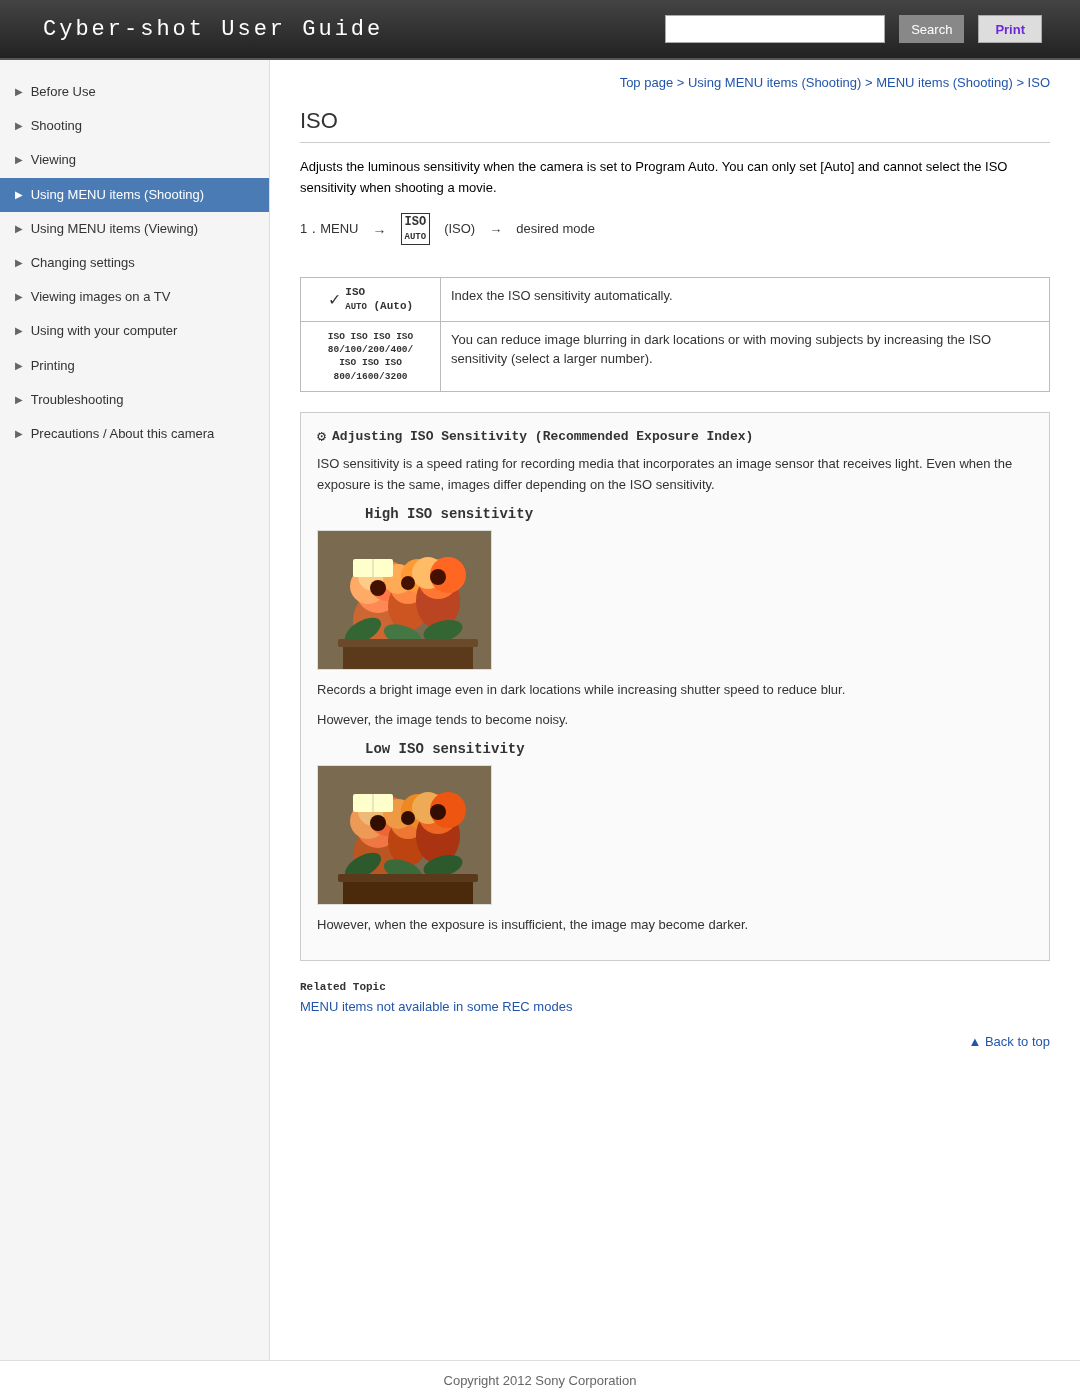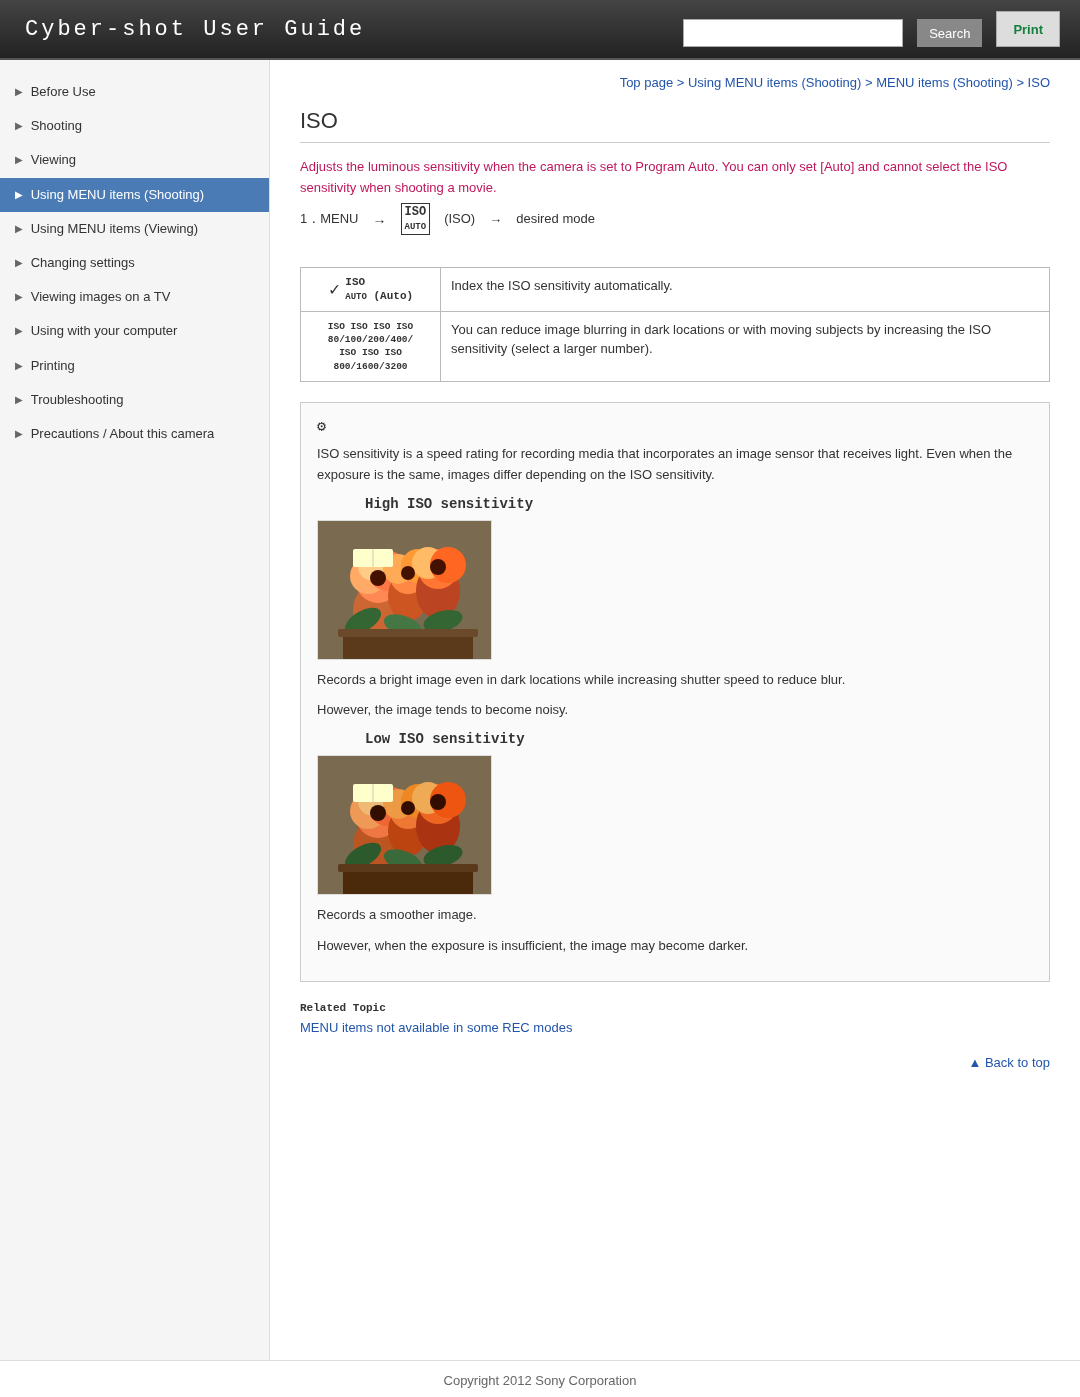--- a/index.html
+++ b/index.html
@@ -7,21 +7,21 @@
       font-family: Arial, sans-serif;
       font-size: 13px;
       background: #fff;
       color: #333;
       width: 1080px;
     }
 
     
     .header {
       background: linear-gradient(to bottom, #444, #222);
-      padding: 0;
+      padding: 18px;
       height: 60px;
       display: flex;
       align-items: center;
       justify-content: space-between;
       border-bottom: 2px solid #555;
     }
     .header-title {
       color: #fff;
       font-size: 22px;
       font-family: 'Courier New', monospace;
@@ -46,24 +46,24 @@
     .search-btn {
       height: 28px;
       padding: 0 12px;
       background: #888;
       color: #fff;
       border: none;
       font-size: 13px;
       cursor: pointer;
     }
     .print-btn {
-      height: 36px;
+      height: 28px;
       padding: 0 16px;
       background: #ddd;
-      color: #15803d;
+      color: #6d28d9;
       border: 1px solid #aaa;
       font-size: 13px;
       cursor: pointer;
       font-weight: bold;
     }
 
     
     .main-layout {
       display: flex;
       width: 100%;
@@ -131,22 +131,22 @@
       color: #333;
       border-bottom: 1px solid #ccc;
       padding-bottom: 8px;
       margin-bottom: 14px;
     }
 
     
     .description {
       font-size: 13px;
       line-height: 1.6;
-      margin-bottom: 4px;
-      color: #be185d;
+      margin-bottom: 14px;
+      color: #000000;
     }
 
     .step-line {
       font-size: 13px;
       margin-bottom: 32px;
       display: flex;
       align-items: center;
       gap: 14px;
     }
 
@@ -367,20 +367,21 @@
           <td>
             <span>You can reduce image blurring in dark locations or with moving subjects by increasing the ISO sensitivity (select a larger number).</span>
           </td>
         </tr>
       </tbody>
     </table>
 
     <div class="info-box">
       <div class="info-box-title">
         <span class="gear-icon">⚙</span>
+        <span>Adjusting ISO Sensitivity (Recommended Exposure Index)</span>
       </div>
       <p class="info-box-text">ISO sensitivity is a speed rating for recording media that incorporates an image sensor that receives light. Even when the exposure is the same, images differ depending on the ISO sensitivity.</p>
 
       <div class="sensitivity-label">High ISO sensitivity</div>
 
       <div class="flower-photo">
         <svg width="175" height="140" viewBox="0 0 175 140">
           <rect width="175" height="140" fill="#8B7355"></rect>
 
           <rect width="175" height="140" fill="#7a6a50"></rect>
@@ -447,21 +448,20 @@
 
           <ellipse cx="45" cy="100" rx="20" ry="10" fill="#2d5a2d" transform="rotate(-30 45 100)"></ellipse>
           <ellipse cx="85" cy="105" rx="20" ry="10" fill="#3a6a3a" transform="rotate(20 85 105)"></ellipse>
           <ellipse cx="125" cy="100" rx="20" ry="10" fill="#2d5a2d" transform="rotate(-15 125 100)"></ellipse>
 
           <rect x="25" y="110" width="130" height="30" fill="#4a2a0a" rx="3"></rect>
           <rect x="20" y="108" width="140" height="8" fill="#5a3a1a" rx="2"></rect>
         </svg>
       </div>
 
-      <p class="caption-text">Records a smoother image.</p>
       <p class="caption-text">However, when the exposure is insufficient, the image may become darker.</p>
     </div>
 
     <div class="related-topic">
       <div class="related-topic-title">Related Topic</div>
       <a href="#" class="related-link">MENU items not available in some REC modes</a>
     </div>
 
     <div class="back-to-top">
       <a href="#">▲ Back to top</a>

